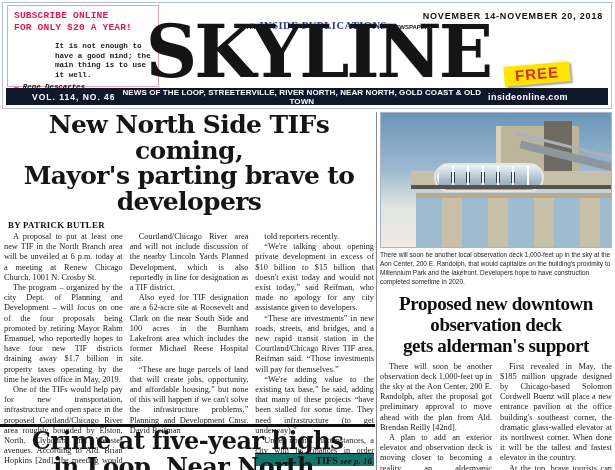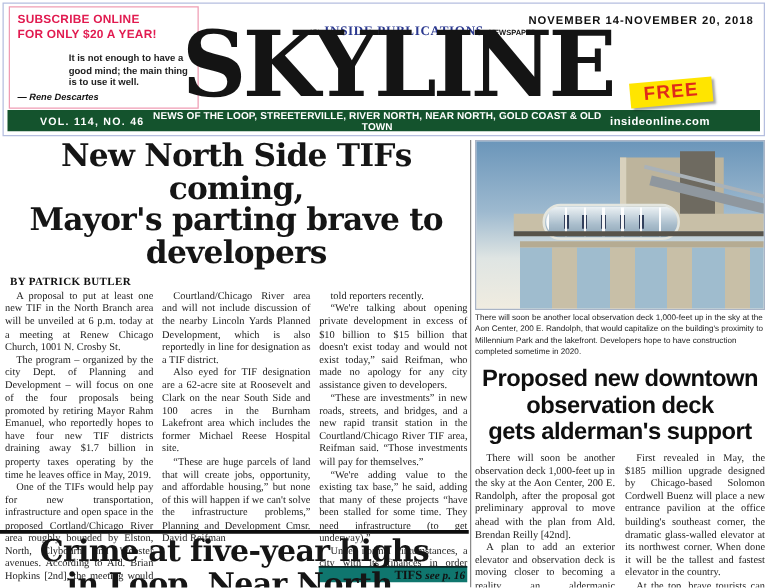--- a/index.html
+++ b/index.html
@@ -5,21 +5,21 @@
   * { margin:0; padding:0; box-sizing:border-box; }
   html,body { width:615px; height:470px; }
   body { position:relative; background:#ffffff; overflow:hidden;
          font-family:"Liberation Serif", serif; color:#111; }
 
   
   .header { position:absolute; left:2px; top:2px; width:610px; height:107px;
             border:1px solid #b5bedf; background:#fff; }
   .subscribe-box { position:absolute; left:4px; top:2px; width:152px; height:82px;
                    border:1px solid #ef9db4; padding:4px 6px;
-                   font-family:Liberation Sans, sans-serif; }
+                   font-family:Liberation Mono, monospace; }
   .subscribe-head { color:#e11b50; font-weight:bold; font-size:9.5px; line-height:1.25;
                     letter-spacing:.2px; }
   .quote { margin-top:8px; font-size:7.6px; line-height:1.3; color:#222; font-weight:bold;margin-left:41px; }
   .quote-attr { margin-top:2px; font-size:7.4px; font-style:italic; font-weight:bold;
                 text-align:left; padding-right:14px; }
 
   .imprint { position:absolute; left:170px; top:12px; width:330px; text-align:center;
              font-family:"Liberation Serif", serif; white-space:nowrap; }
   .imprint .tiny { font-family:"Liberation Sans", sans-serif; font-size:6px; font-weight:bold; color:#111; }
   .imprint .brand { color:#2b3990; font-weight:bold; font-size:10.5px; letter-spacing:.5px; }
@@ -33,21 +33,21 @@
                 font-family:"Liberation Sans", sans-serif; font-weight:bold;
                 font-size:9px; letter-spacing:.8px; color:#111; }
 
   .free-badge { position:absolute; left:501px; top:61px; z-index:5;
                 background:#ffe500; color:#e02a1a; padding:1px 11px 2px;
                 font-family:"Liberation Sans", sans-serif; font-weight:bold; font-size:15px;
                 letter-spacing:1px; transform:rotate(-5deg);
                 box-shadow:2px 2px 2px rgba(0,0,0,.35); }
 
   .navy-bar { position:absolute; left:3px; right:3px; bottom:3px; height:17px;
-              background:#14532d; color:#fff; display:flex; align-items:center;
+              background:#0f172a; color:#fff; display:flex; align-items:center;
               font-family:"Liberation Sans", sans-serif; font-weight:bold; }
   .bar-volume { margin-left:26px; font-size:8.5px; letter-spacing:1px; }
   .bar-tagline { flex:1; text-align:center; font-size:8px; letter-spacing:.1px; }
   .bar-website { margin-right:40px; font-size:9px; letter-spacing:.4px; }
 
   
   .lead { position:absolute; left:4px; top:112px; width:370px; }
   .lead-headline { text-align:center; font-family:"DejaVu Serif", serif; font-weight:bold;
                    font-size:25px; line-height:1.02; letter-spacing:-.6px; color:#151515; }
   .byline { margin:6px 0 2px 4px; font-weight:bold; font-size:8.8px; letter-spacing:.3px; }
@@ -87,21 +87,21 @@
              background:repeating-linear-gradient(90deg, rgba(255,255,255,.95) 0 2px, transparent 2px 15px); }
   .ph-riders { position:absolute; left:14%; right:24%; top:30%; height:42%;
                background:repeating-linear-gradient(90deg,#32405c 0 4px, transparent 4px 15px); }
   .ph-facade { position:absolute; left:15%; top:60%; width:85%; height:40%;
                background:repeating-linear-gradient(90deg,#9fbcce 0 26px,#c8bfa7 26px 46px);
                border-top:5px solid #b5ab92; }
 
   .caption { margin-top:3px; font-family:"Liberation Sans", sans-serif; font-size:6.5px;
              line-height:1.38; color:#222; }
 
-  .deck-headline { margin:7px 0 5px; text-align:center; font-family:Liberation Sans, sans-serif;
+  .deck-headline { margin:7px 0 5px; text-align:center; font-family:Liberation Serif, serif;
                    font-weight:bold; font-size:19px; line-height:1.1; letter-spacing:-.4px; color:#0f0f0f; }
 
   .cols2 { display:flex; gap:8px; height:114px; overflow:hidden; }
   .cols2 .col p { font-size:8.3px; line-height:1.23; text-align:justify; text-indent:9px; color:#1a1a1a; }
 </style>
 </head>
 <body>
 
 <div class="header">
 

